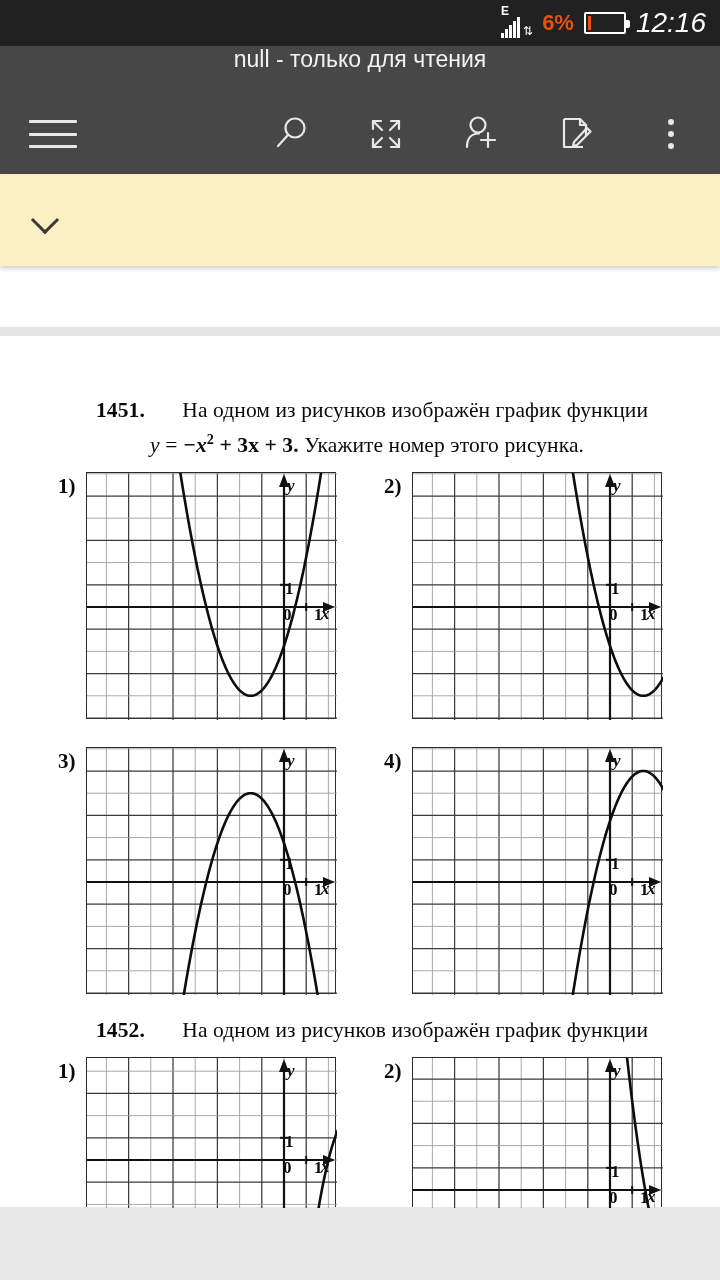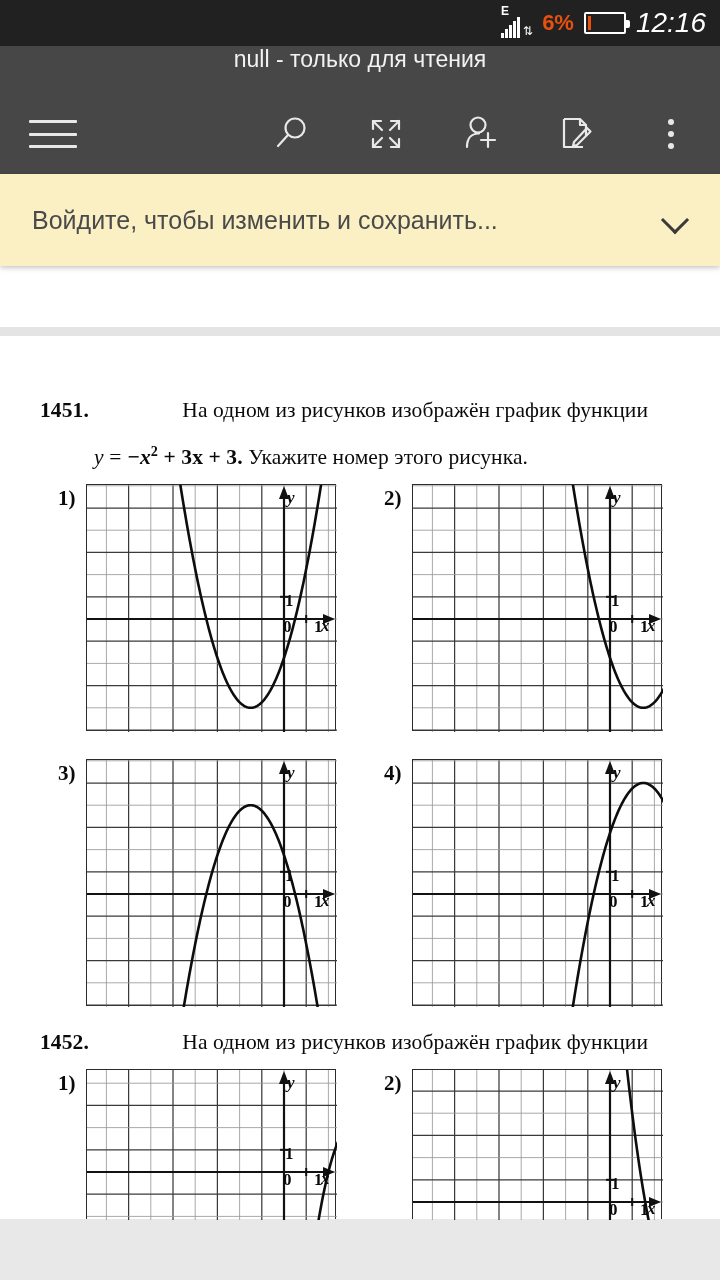--- a/index.html
+++ b/index.html
@@ -157,33 +157,33 @@
     background: #ffffff;
     width: 100%;
     padding: 62px 0 0 0;
     position: relative;
   }
 
   
   .problem {
     font-family: "Liberation Serif", serif;
     color: #0a0a0a;
-    padding: 0 72px 0 40px;
+    padding: 0 72px 0 96px;
   }
   .p-line1 {
     font-size: 21.5px;
     display: flex;
     justify-content: space-between;
     letter-spacing: 0.1px;
   }
   .p-num { font-weight: bold; }
   .p-line2 {
     font-size: 21.5px;
     padding-left: 54px;
-    margin-top: 20px;
+    margin-top: 8px;
     letter-spacing: 0.1px;
   }
   .mathit { font-style: italic; }
   .mathbf { font-weight: bold; }
   sup { font-size: 0.66em; }
 
   
   .fig-row {
     display: flex;
     justify-content: center;
@@ -303,21 +303,20 @@
       <div class="dots">
           <i></i>
           <i></i>
           <i></i>
         </div>
     </div>
   </div>
 </div>
 
 <div class="banner">
-  <span class="banner-text">Войдите, чтобы изменить и сохранить...</span>
   <span class="chev"></span>
 </div>
 
 <div class="doc-area">
   <div class="page-prev"></div>
   <div class="page-gap"></div>
 
   <div class="page">
 
     <div class="problem">

